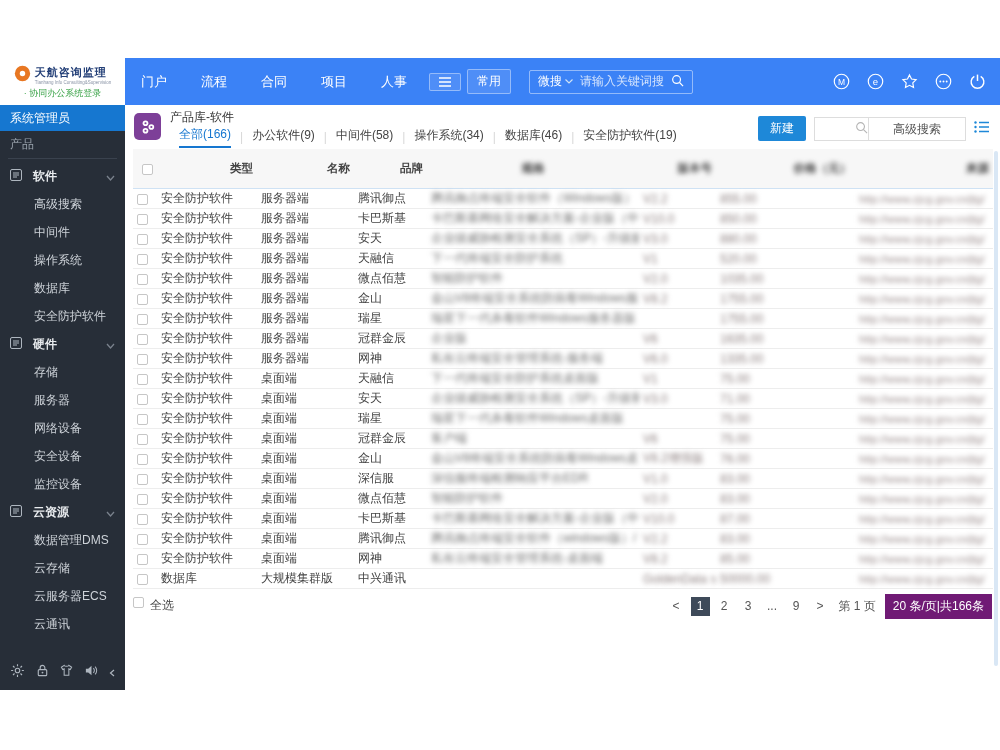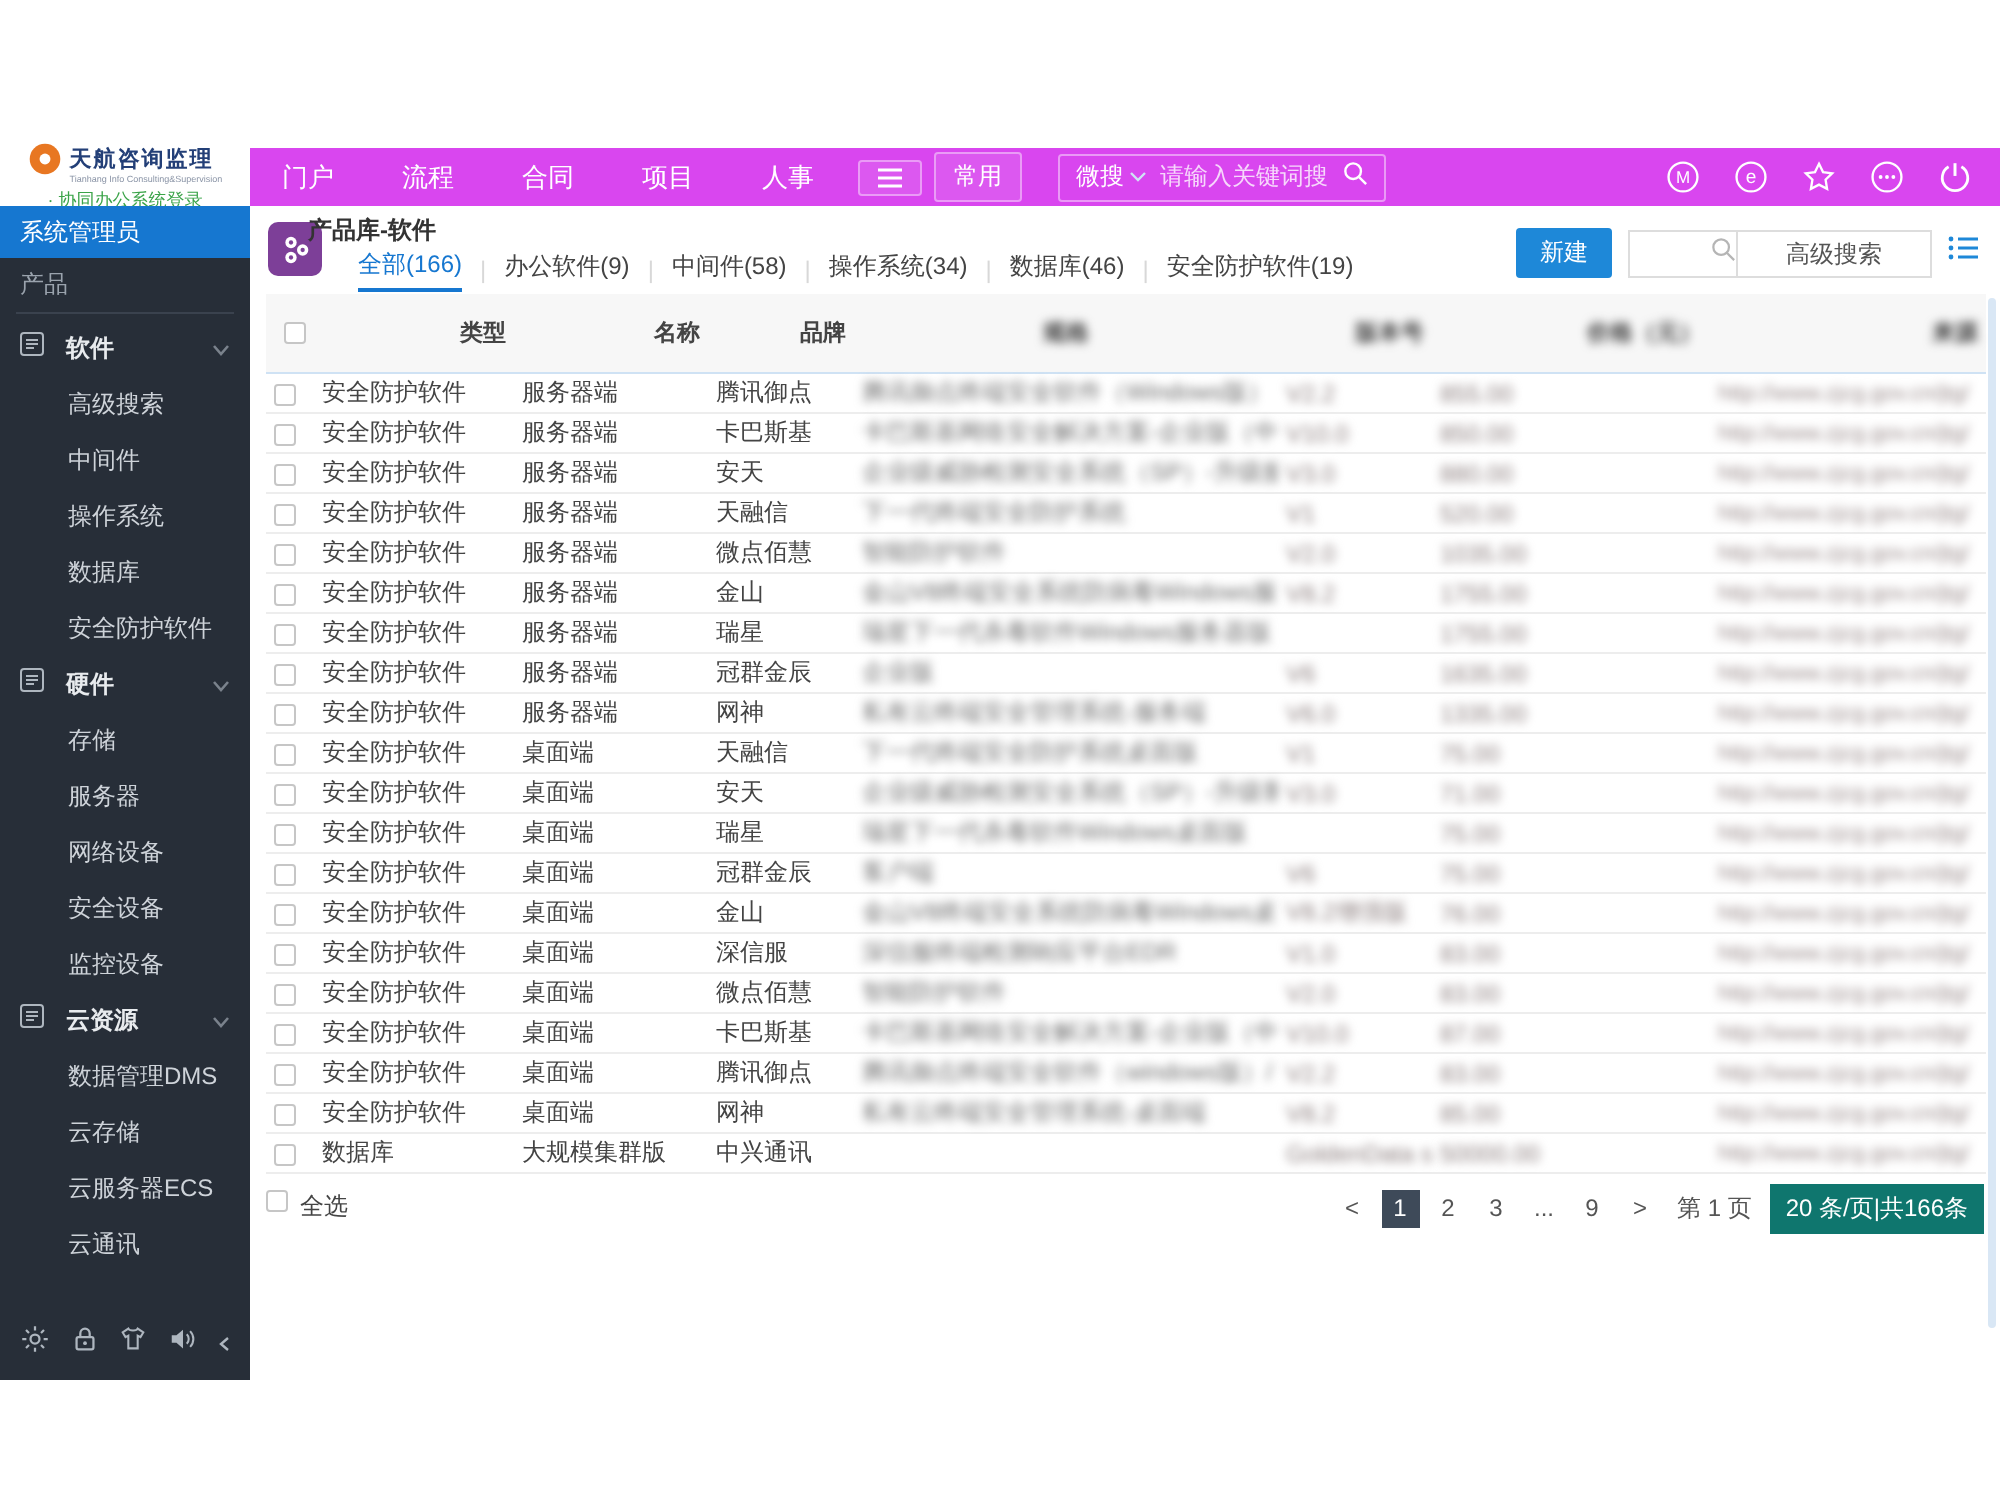--- a/index.html
+++ b/index.html
@@ -1,21 +1,21 @@
 <!DOCTYPE html>
 <html><head>
 <meta charset="utf-8">
 <style>
   * { margin:0; padding:0; box-sizing:border-box; }
   html,body { width:1000px; height:750px; background:#fff; overflow:hidden;
     font-family:"Liberation Sans","DejaVu Sans",sans-serif; }
   .app { position:absolute; top:58px; left:0; width:1000px; height:632px; display:flex; flex-direction:column; }
 
   
-  .topbar { height:29px; background:#d946ef; display:flex; align-items:stretch; flex-shrink:0;margin-top:16px; }
+  .topbar { height:47px; background:#3b82f6; display:flex; align-items:stretch; flex-shrink:0; }
   .logo-block { width:125px; background:#fff; display:flex; flex-direction:column; align-items:center; justify-content:center; padding:2px 0 1px; }
   .logo-row { display:flex; align-items:center; gap:4px; }
   .logo-text { display:flex; flex-direction:column; }
   .logo-title { font-size:11px; font-weight:bold; color:#233f77; letter-spacing:1px; }
   .logo-sub { font-size:4.5px; color:#8a94a6; }
   .logo-link { font-size:9px; color:#3aa348; margin-top:1px; }
   .nav { display:flex; align-items:center; gap:34px; margin-left:16px; }
   .nav-item { color:#fff; font-size:13px; cursor:pointer; white-space:nowrap; }
   .quick { display:flex; align-items:center; gap:6px; margin-left:22px; }
   .qbox { background:rgba(255,255,255,.10); border:1px solid rgba(255,255,255,.40); border-radius:2px; color:#fff; font-size:12px; padding:3px 9px; display:flex; align-items:center; }
@@ -35,21 +35,21 @@
   .sb-divider { border-top:1px solid #3a424e; margin:1px 8px 3px; }
   .sb-group-header { height:28px; display:flex; align-items:center; padding:0 10px; cursor:pointer; }
   .sb-glabel { flex:1; color:#e8ebee; font-size:12px; margin-left:11px; font-weight:bold; }
   .sb-item { height:28px; line-height:28px; padding-left:34px; color:#ced3d9; font-size:12px; cursor:pointer; }
   .sb-tools { position:absolute; bottom:4px; left:0; width:125px; height:28px; display:flex; align-items:center; justify-content:space-evenly; }
 
   
   .main { flex:1; background:#fff; position:relative; min-width:0; }
   .band { height:44px; position:relative; background:#fff; }
   .band-icon { position:absolute; left:9px; top:8px; width:27px; height:27px; border-radius:5px; background:#7d3f98; display:flex; align-items:center; justify-content:center; }
-  .band-title { position:absolute; left:29px; top:4px; font-size:12px; font-weight:bold; color:#333; }
+  .band-title { position:absolute; left:45px; top:4px; font-size:12px; font-weight:normal; color:#333; }
   .tabs { position:absolute; left:54px; top:21px; display:flex; align-items:center; font-size:12px; color:#444; }
   .tab { cursor:pointer; padding-bottom:3px; white-space:nowrap; }
   .tab.active { color:#1677d0; border-bottom:2px solid #1677d0; }
   .tab-sep { color:#d8d8d8; margin:0 9px; }
   .band-controls { position:absolute; right:10px; top:11px; display:flex; align-items:center; gap:8px; }
   .btn-new { background:#1e88d8; color:#fff; font-size:12px; padding:4px 12px; border-radius:2px; border:none; cursor:pointer; }
   .searchbox { display:flex; align-items:center; border:1px solid #ddd; height:24px; width:152px; background:#fff; }
   .searchbox input { border:none; outline:none; flex:1; min-width:0; font-size:12px; padding:0 4px; }
   .adv { border-left:1px solid #ddd; padding:0 24px; font-size:12px; color:#555; line-height:22px; cursor:pointer; white-space:nowrap; }
 
@@ -69,21 +69,21 @@
   td.source { color:#9a8c8c; font-size:11px; }
   .vscroll { position:absolute; right:2px; top:46px; width:4px; height:515px; background:#d9e7f5; border-radius:2px; }
 
   
   .tfooter { height:32px; position:relative; }
   .select-all { position:absolute; left:8px; top:8px; display:flex; align-items:flex-start; gap:6px; font-size:12px; color:#444; }
   .pagination { position:absolute; right:8px; top:5px; display:flex; align-items:center; gap:5px; font-size:12px; color:#555; }
   .page { min-width:19px; height:19px; line-height:19px; text-align:center; cursor:pointer; }
   .page.active { background:#3e4a59; color:#fff; }
   .page-indicator { margin:0 4px; white-space:nowrap; }
-  .badge { background:#0f766e; color:#fff; padding:4px 8px; font-size:12px; white-space:nowrap; }
+  .badge { background:#701a75; color:#fff; padding:4px 8px; font-size:12px; white-space:nowrap; }
 </style>
 </head>
 <body>
 
 <div class="app">
 
   <div class="topbar">
     <div class="logo-block">
       <div class="logo-row">
         <span><svg width="17" height="17" viewBox="0 0 20 20">

